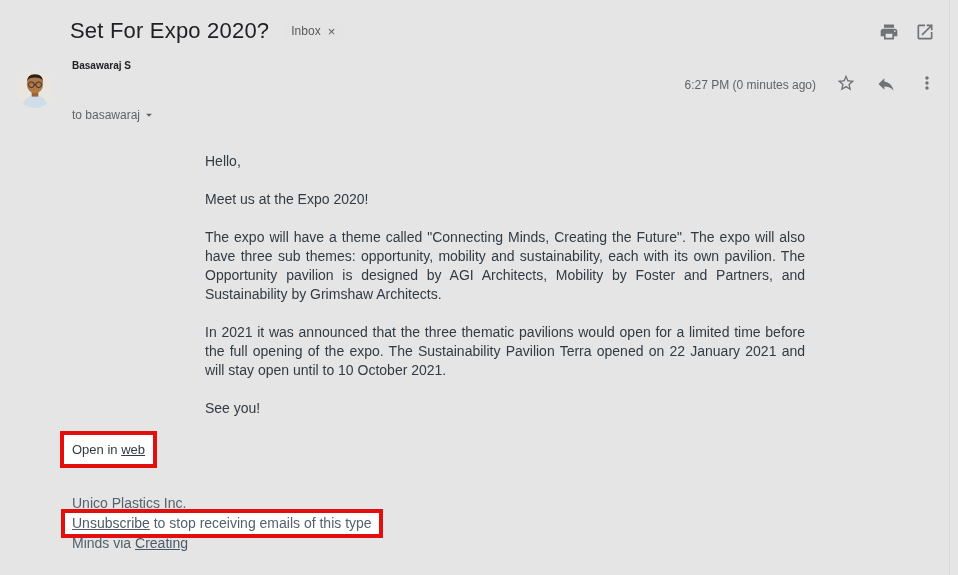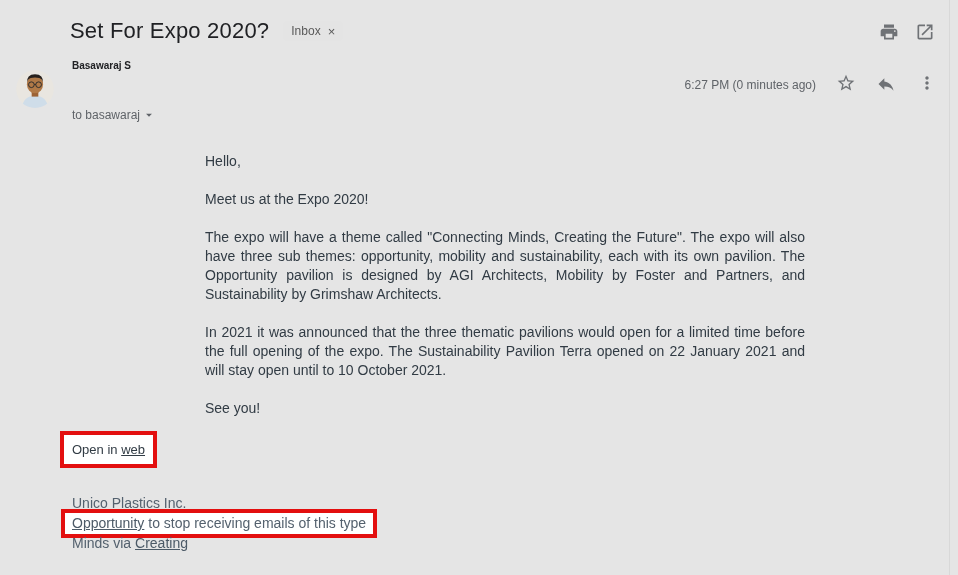--- a/index.html
+++ b/index.html
@@ -122,21 +122,21 @@
     <p>See you!</p>
   </div>
 
   <div class="openin-box">
     <span>Open in </span><a>web</a>
   </div>
 
   <div class="footer company">Unico Plastics Inc.</div>
 
   <div class="footer unsub-box">
-    <a>Opportunity</a><span> to stop receiving emails of this type</span>
+    <a>Unsubscribe</a><span> to stop receiving emails of this type</span>
   </div>
 
   <div class="footer sentvia">
     <span>Minds via </span><a>Creating</a>
   </div>
 
   <div class="v-divider"></div>
 </div>
 
 </body></html>

